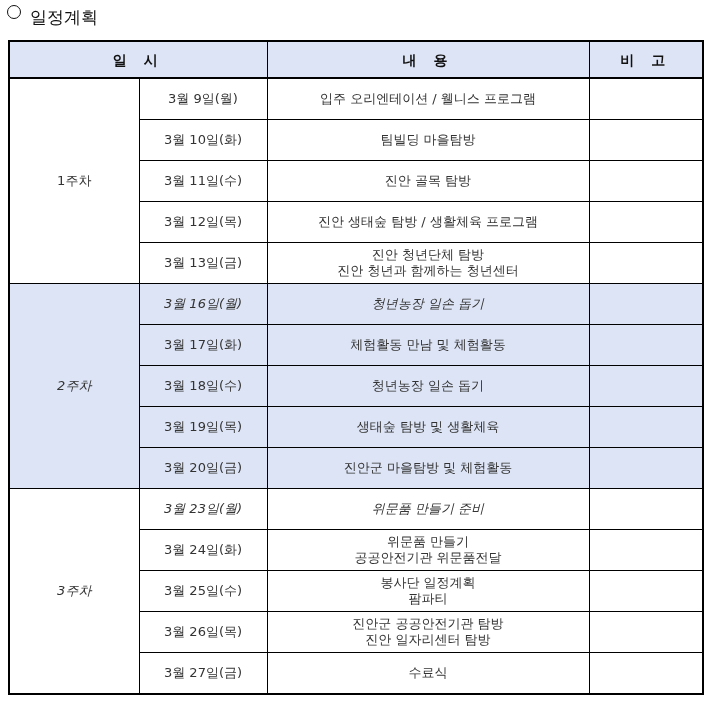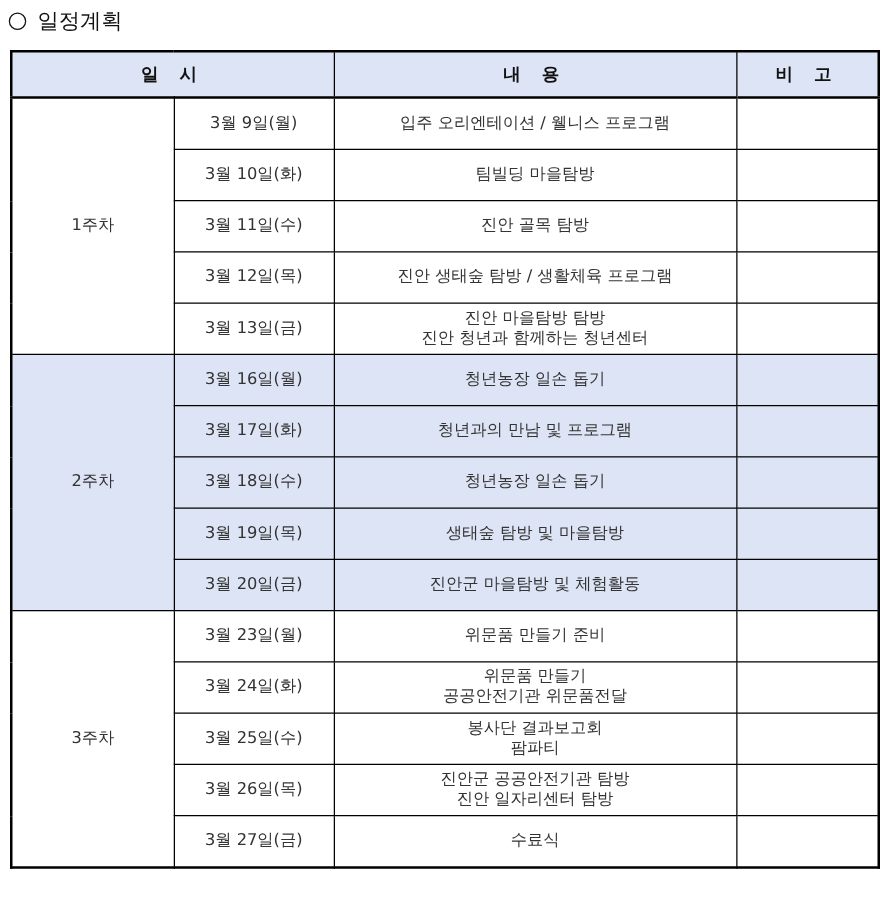--- a/index.html
+++ b/index.html
@@ -4,21 +4,21 @@
 <style>
   html, body { margin: 0; padding: 0; background: #ffffff; }
   body {
     width: 706px; height: 718px; position: relative; overflow: hidden;
     font-family: "DejaVu Sans", "Liberation Sans", sans-serif;
     color: #222;
   }
   .title {
     position: absolute; left: 6px; top: 5px;
     font-size: 17px; line-height: 24px; color: #111;
-    display: flex; align-items: center;
+    display: flex; 
   }
   .title .circle {
     display: inline-block; width: 12px; height: 12px;
     border: 1.5px solid #111; border-radius: 50%;
     margin-right: 9px; margin-left: 1px;
   }
   table.sched {
     position: absolute; left: 8px; top: 40px;
     width: 694px; height: 519px;
     border-collapse: collapse;
@@ -41,21 +41,21 @@
     background: #dde4f5;
     height: 35px;
     font-weight: bold;
     font-size: 14px;
     color: #111;
     border-bottom: 2.5px solid #000;
     letter-spacing: 6px;
   }
   table.sched tbody td { height: 40px; }
   tr.week2 td { background: #dde4f5; }
-  .block-top td { border-top: 1.5px solid #000; }
+  .block-top td { border-top: 1.5px solid #000; font-style: italic; }
   .ln { display: block; }
 </style>
 </head>
 <body>
 
 <div class="title">
   <span class="circle"></span>
   <span>일정계획</span>
 </div>
 
@@ -99,51 +99,51 @@
       <tr>
         <td>3월 12일(목)</td>
         <td>
           <span class="ln">진안 생태숲 탐방 / 생활체육 프로그램</span>
         </td>
         <td></td>
       </tr>
       <tr>
         <td>3월 13일(금)</td>
         <td>
-          <span class="ln">진안 마을탐방 탐방</span>
+          <span class="ln">진안 청년단체 탐방</span>
           <span class="ln">진안 청년과 함께하는 청년센터</span>
         </td>
         <td></td>
       </tr>
       <tr class="week2 block-top">
         <td rowspan="5">2주차</td>
         <td>3월 16일(월)</td>
         <td>
           <span class="ln">청년농장 일손 돕기</span>
         </td>
         <td></td>
       </tr>
       <tr class="week2">
         <td>3월 17일(화)</td>
         <td>
-          <span class="ln">청년과의 만남 및 프로그램</span>
+          <span class="ln">체험활동 만남 및 체험활동</span>
         </td>
         <td></td>
       </tr>
       <tr class="week2">
         <td>3월 18일(수)</td>
         <td>
           <span class="ln">청년농장 일손 돕기</span>
         </td>
         <td></td>
       </tr>
       <tr class="week2">
         <td>3월 19일(목)</td>
         <td>
-          <span class="ln">생태숲 탐방 및 마을탐방</span>
+          <span class="ln">생태숲 탐방 및 생활체육</span>
         </td>
         <td></td>
       </tr>
       <tr class="week2">
         <td>3월 20일(금)</td>
         <td>
           <span class="ln">진안군 마을탐방 및 체험활동</span>
         </td>
         <td></td>
       </tr>
@@ -159,21 +159,21 @@
         <td>3월 24일(화)</td>
         <td>
           <span class="ln">위문품 만들기</span>
           <span class="ln">공공안전기관 위문품전달</span>
         </td>
         <td></td>
       </tr>
       <tr>
         <td>3월 25일(수)</td>
         <td>
-          <span class="ln">봉사단 결과보고회</span>
+          <span class="ln">봉사단 일정계획</span>
           <span class="ln">팜파티</span>
         </td>
         <td></td>
       </tr>
       <tr>
         <td>3월 26일(목)</td>
         <td>
           <span class="ln">진안군 공공안전기관 탐방</span>
           <span class="ln">진안 일자리센터 탐방</span>
         </td>

